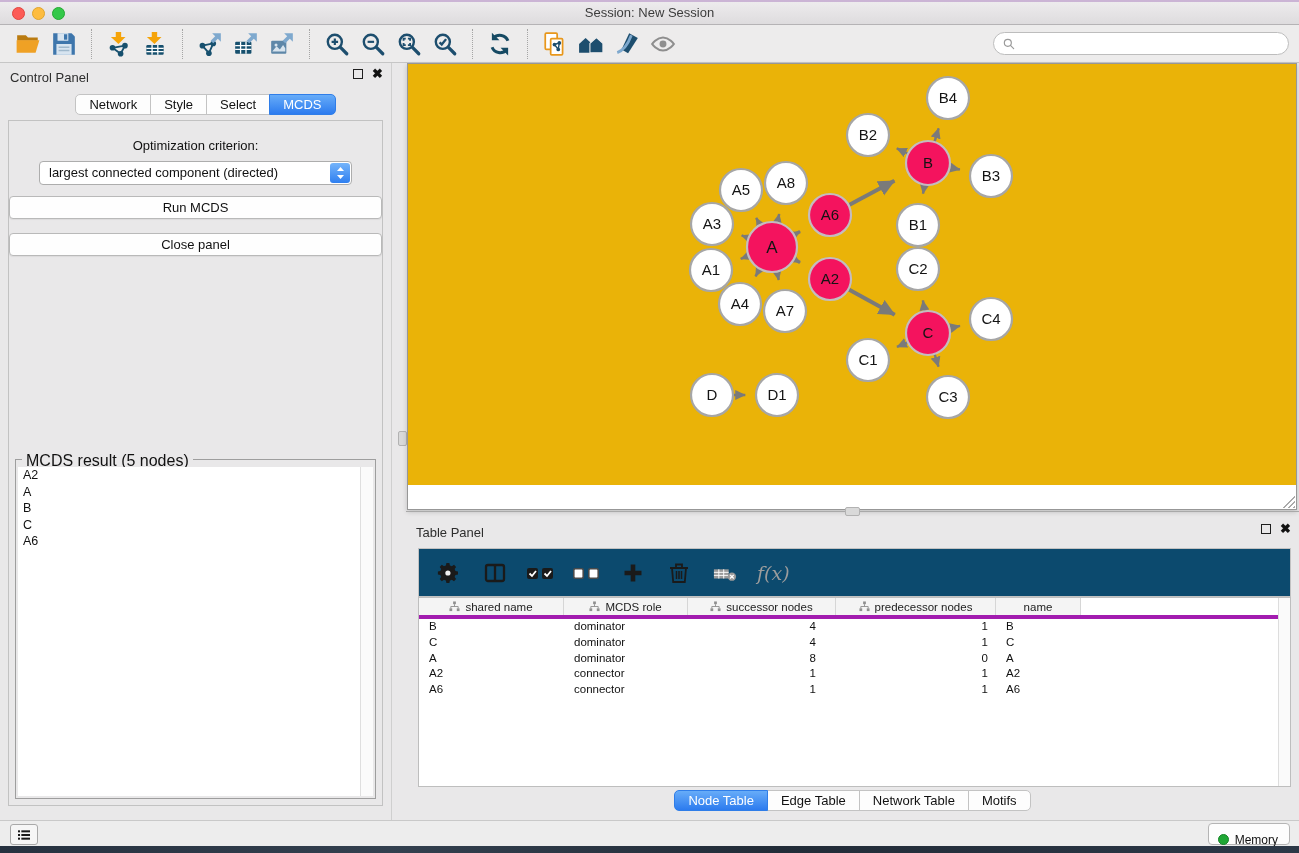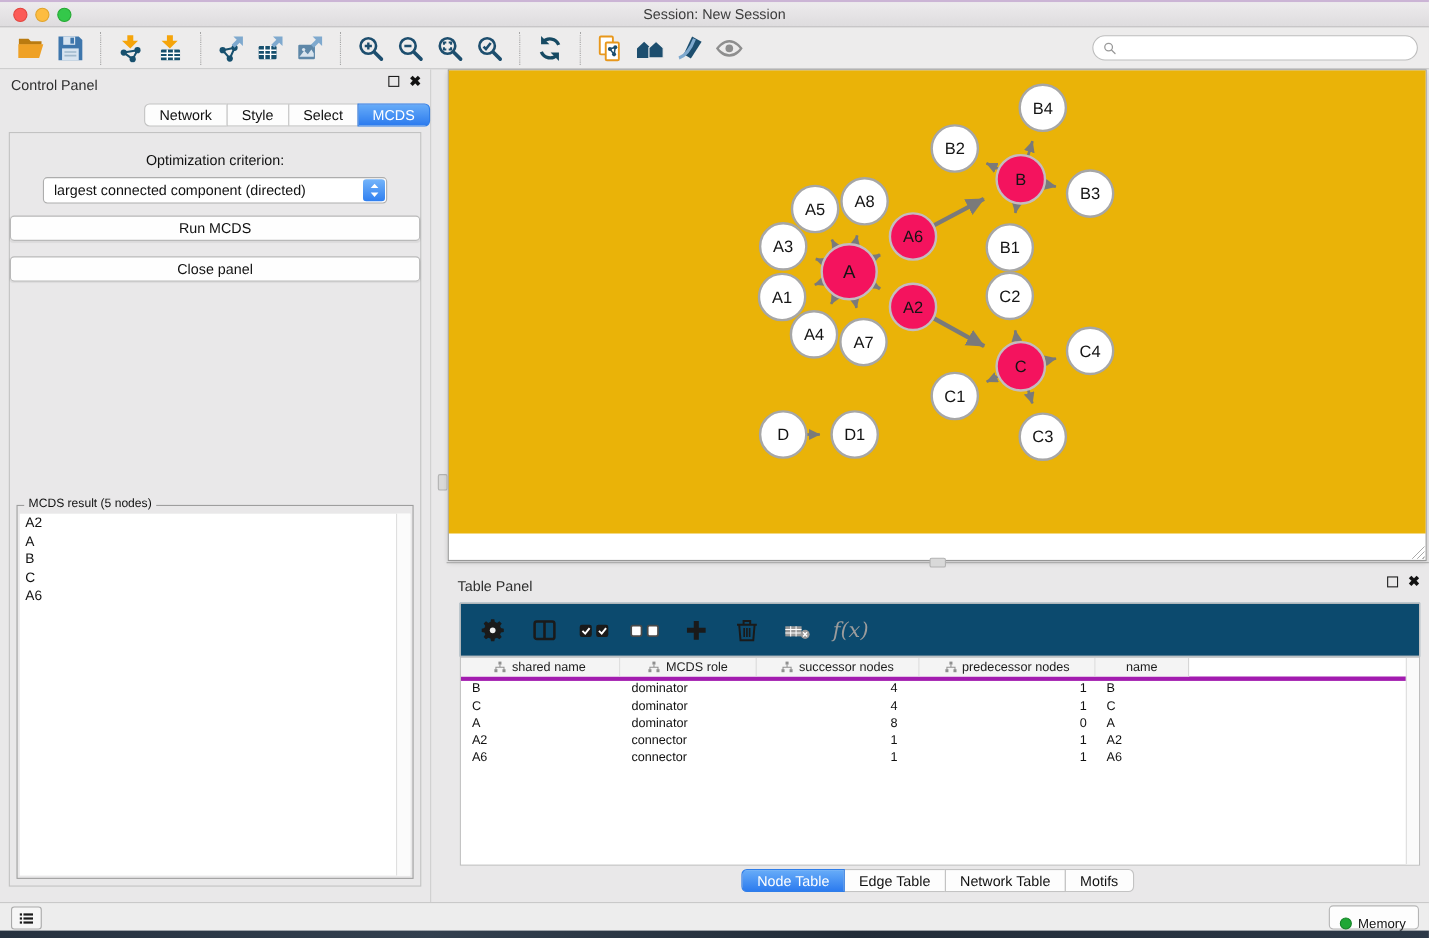--- a/index.html
+++ b/index.html
@@ -38,37 +38,37 @@
   .panel-icons { position:absolute; right:8px; top:6px; display:flex; gap:9px; align-items:center; }
   .float-icon { width:10px; height:10px; border:1.6px solid #1E1E1E; display:inline-block; }
   .close-icon { font-size:13px; font-weight:bold; color:#111; line-height:10px; }
 
   .seg { display:inline-flex; }
   .seg .tab { background:#FDFDFD; border:1px solid #C3C3C3; margin-left:-1px; padding:2px 13px;
     font-size:13px; color:#111; position:relative; }
   .seg .tab:first-child { border-radius:5px 0 0 5px; margin-left:0; }
   .seg .tab:last-child { border-radius:0 5px 5px 0; }
   .seg .tab.active { background:linear-gradient(#67ACF8,#2C7BEF); border-color:#2F7DE8; color:#FFF; z-index:1; }
-  .cp-tabs { text-align:right; margin-top:5px;padding-left:20px; }
+  .cp-tabs { text-align:center; margin-top:5px;padding-left:20px; }
 
   .cp-frame { position:absolute; left:8px; right:8px; top:57px; bottom:14px;
     border:1px solid #C2C2C2; background:#E9E8E9; }
   .opt-label { text-align:center; margin-top:17px; font-size:13px; color:#111; }
   .select-wrap { position:relative; width:313px; height:24px; margin:8px auto 0 auto;
     background:#FFF; border:1px solid #ADADAD; border-radius:4px; }
   .select-wrap .sel-text { font-size:13px; line-height:22px; padding-left:9px; color:#111;
     white-space:nowrap; overflow:hidden; }
   .stepper { position:absolute; right:1px; top:1px; width:20px; height:20px; border-radius:3px;
     background:linear-gradient(#74B4FA,#2F7FF0); display:flex; align-items:center; justify-content:center; }
   .btn-row { display:flex; justify-content:center; gap:14px; margin-top:11px;flex-direction:column; }
   .mac-btn { background:#FEFEFE; border:1px solid #B9B9B9; border-radius:4px; font-size:13px;
     color:#111; padding:3px 15px; box-shadow:0 1px 1px rgba(0,0,0,.06); }
 
   .group-box { position:absolute; left:6px; right:6px; top:338px; bottom:6px; border:1px solid #9E9E9E; }
-  .group-title { position:absolute; top:-8px; left:6px; background:#E9E8E9; padding:0 4px; font-size:11px; color:#111; }
+  .group-title { position:absolute; top:-8px; left:6px; background:#E9E8E9; padding:0 4px; font-size:16px; color:#111; }
   .mcds-list { position:absolute; left:2px; right:2px; top:7px; bottom:2px; background:#FFF; }
   .mcds-scroll { position:absolute; right:0; top:0; bottom:0; width:13px; background:#FBFBFB; border-left:1px solid #DFDFDF; }
   .mcds-item { font-size:12.5px; color:#111; padding:1px 0 1px 5px; line-height:14.5px; }
 
   
   .v-grip { position:absolute; left:398px; top:431px; width:9px; height:15px;
     background:#D9D9D9; border:1px solid #B2B2B2; border-radius:2px; }
   .h-divider { position:absolute; left:406px; right:0; top:511px; height:1px; background:#A9A9A9; }
   .h-grip { position:absolute; left:845px; top:507px; width:15px; height:9px;
     background:#D9D9D9; border:1px solid #B2B2B2; border-radius:2px; }

